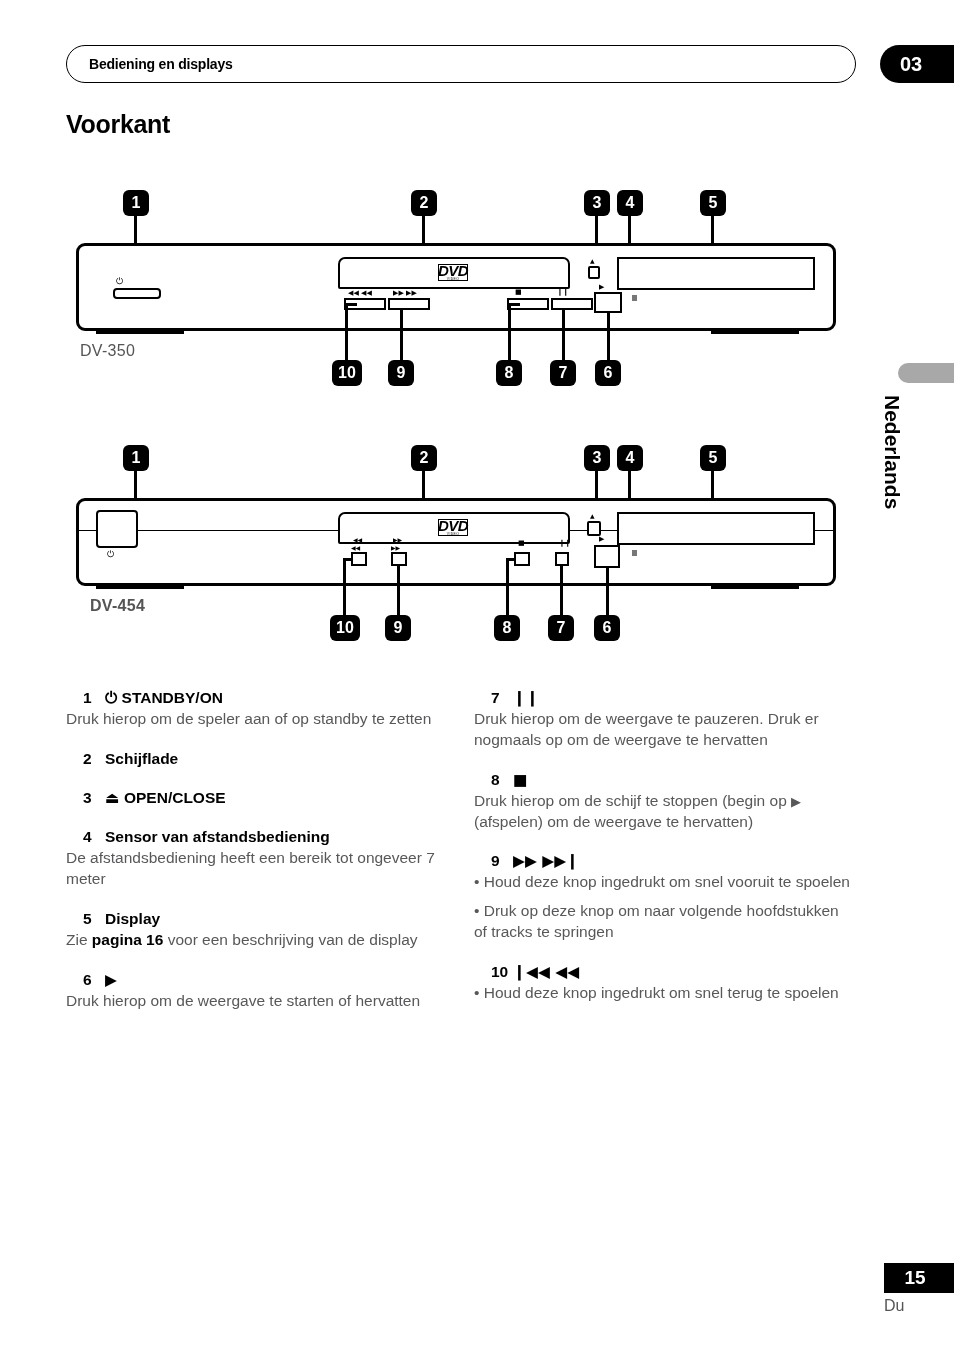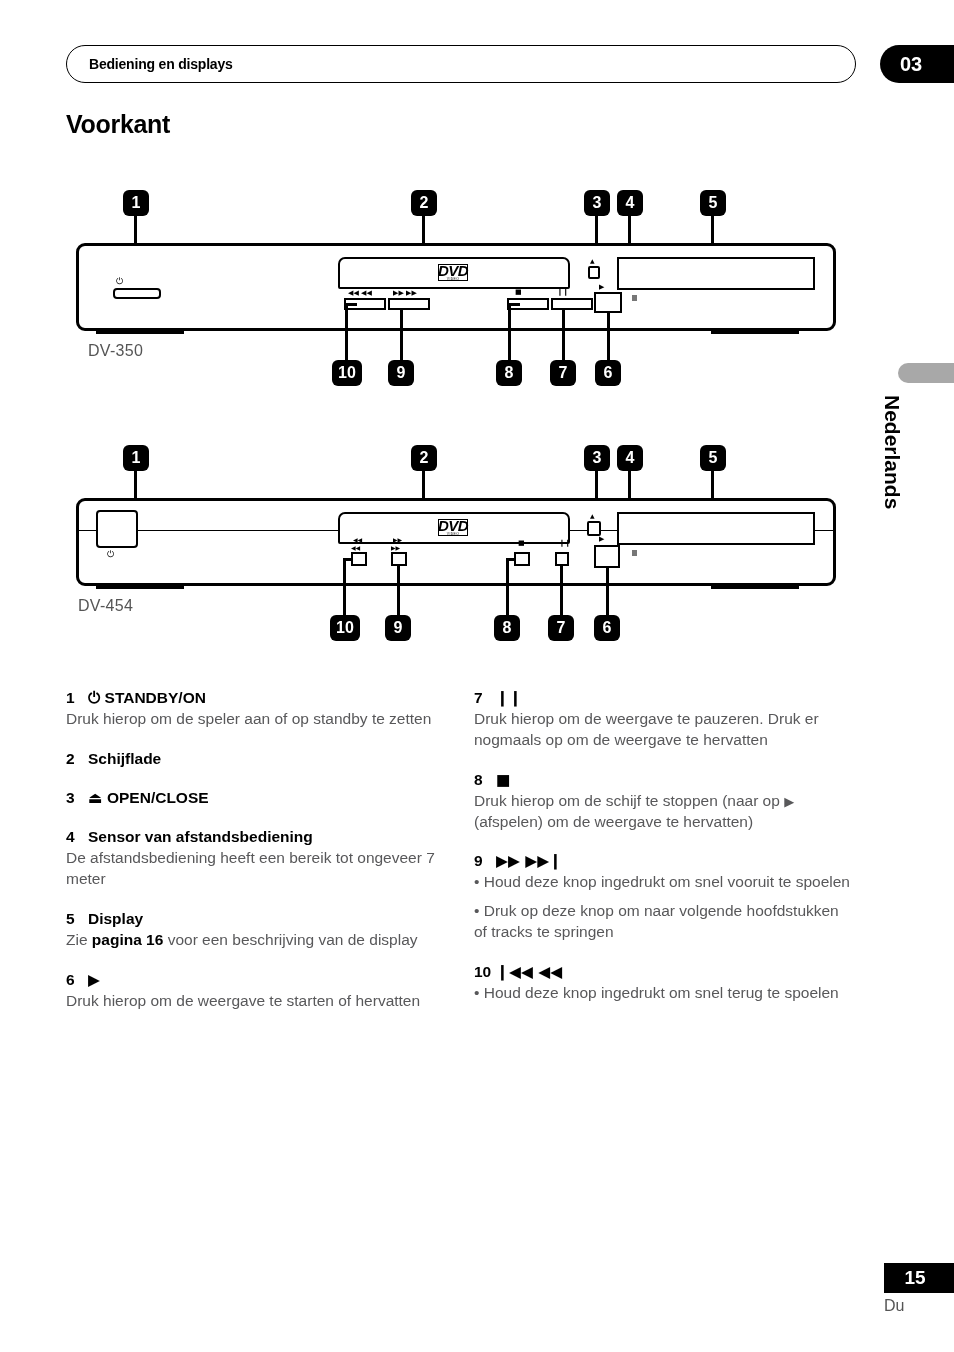--- a/index.html
+++ b/index.html
@@ -127,21 +127,21 @@
   }
 
   
   .col{ position:absolute; width:380px; }
   #col-left{ left:66px; top:688px; }
   #col-right{ left:474px; top:688px; }
 
   .entry{ margin-bottom:19px; }
   .entry-head{
     font-size:15.5px; font-weight:bold; color:#000;
-    margin:0 0 1px 0; line-height:1.3;
+    margin:0 0 1px 17px; line-height:1.3;
   }
   .entry-head .num{ display:inline-block; min-width:22px; }
   .entry-head .sym{ font-family:"DejaVu Sans", sans-serif; font-weight:bold; }
   .entry-body{
     font-size:15.5px; color:#58585a; line-height:1.34; margin:0;
   }
   .entry-body b{ color:#000; font-weight:bold; }
   .entry-body .sym{ font-family:"DejaVu Sans", sans-serif; font-size:13px; color:#58585a;}
   .bullet{ margin:0 0 8px 0; }
   .bullet:last-child{ margin-bottom:0; }
@@ -219,21 +219,21 @@
   <div class="leader" style="left:442px; top:118px; height:57px;"></div>
   <div class="leader-h" style="left:442px; top:118px; width:12px;"></div>
   <div class="callout" style="left:430px; top:175px;">8</div>
 
   <div class="leader" style="left:496px; top:124px; height:51px;"></div>
   <div class="callout" style="left:484px; top:175px;">7</div>
 
   <div class="leader" style="left:541px; top:127px; height:48px;"></div>
   <div class="callout" style="left:529px; top:175px;">6</div>
 
-  <div class="model-label" style="left:14px; top:157px;margin-left:8px;">DV-350</div>
+  <div class="model-label" style="left:14px; top:157px;">DV-350</div>
 </div>
 
 <div class="diagram" id="diagram-dv454">
 
   <div class="callout" style="left:57px;  top:5px;">1</div>
   <div class="leader" style="left:68px; top:31px; height:52px;"></div>
 
   <div class="callout" style="left:345px; top:5px;">2</div>
   <div class="leader" style="left:356px; top:31px; height:45px;"></div>
 
@@ -293,21 +293,21 @@
   <div class="leader" style="left:440px; top:118px; height:57px;"></div>
   <div class="leader-h" style="left:440px; top:118px; width:10px;"></div>
   <div class="callout" style="left:428px; top:175px;">8</div>
 
   <div class="leader" style="left:494px; top:124px; height:51px;"></div>
   <div class="callout" style="left:482px; top:175px;">7</div>
 
   <div class="leader" style="left:540px; top:127px; height:48px;"></div>
   <div class="callout" style="left:528px; top:175px;">6</div>
 
-  <div class="model-label" style="left:12px; top:157px;">DV-454</div>
+  <div class="model-label" style="left:24px; top:157px;font-weight:bold;">DV-454</div>
 </div>
 
 <div class="col" id="col-left">
 
   <div class="entry">
     <p class="entry-head">
       <span class="num">1</span><span class="sym">⏻</span>&nbsp;<span>STANDBY/ON</span>
     </p>
     <p class="entry-body">Druk hierop om de speler aan of op standby te zetten</p>
   </div>
@@ -353,21 +353,21 @@
     <p class="entry-head">
       <span class="num">7</span><span class="sym">❙❙</span>
     </p>
     <p class="entry-body">Druk hierop om de weergave te pauzeren. Druk er nogmaals op om de weergave te hervatten</p>
   </div>
 
   <div class="entry">
     <p class="entry-head">
       <span class="num">8</span><span class="sym">■</span>
     </p>
-    <p class="entry-body"><span>Druk hierop om de schijf te stoppen (naar op </span><span class="sym">▶</span><span> (afspelen) om de weergave te hervatten)</span></p>
+    <p class="entry-body"><span>Druk hierop om de schijf te stoppen (begin op </span><span class="sym">▶</span><span> (afspelen) om de weergave te hervatten)</span></p>
   </div>
 
   <div class="entry">
     <p class="entry-head">
       <span class="num">9</span><span class="sym">▶▶ ▶▶❙</span>
     </p>
     <p class="entry-body bullet">• Houd deze knop ingedrukt om snel vooruit te spoelen</p>
     <p class="entry-body bullet">• Druk op deze knop om naar volgende hoofdstukken of tracks te springen</p>
   </div>
 

